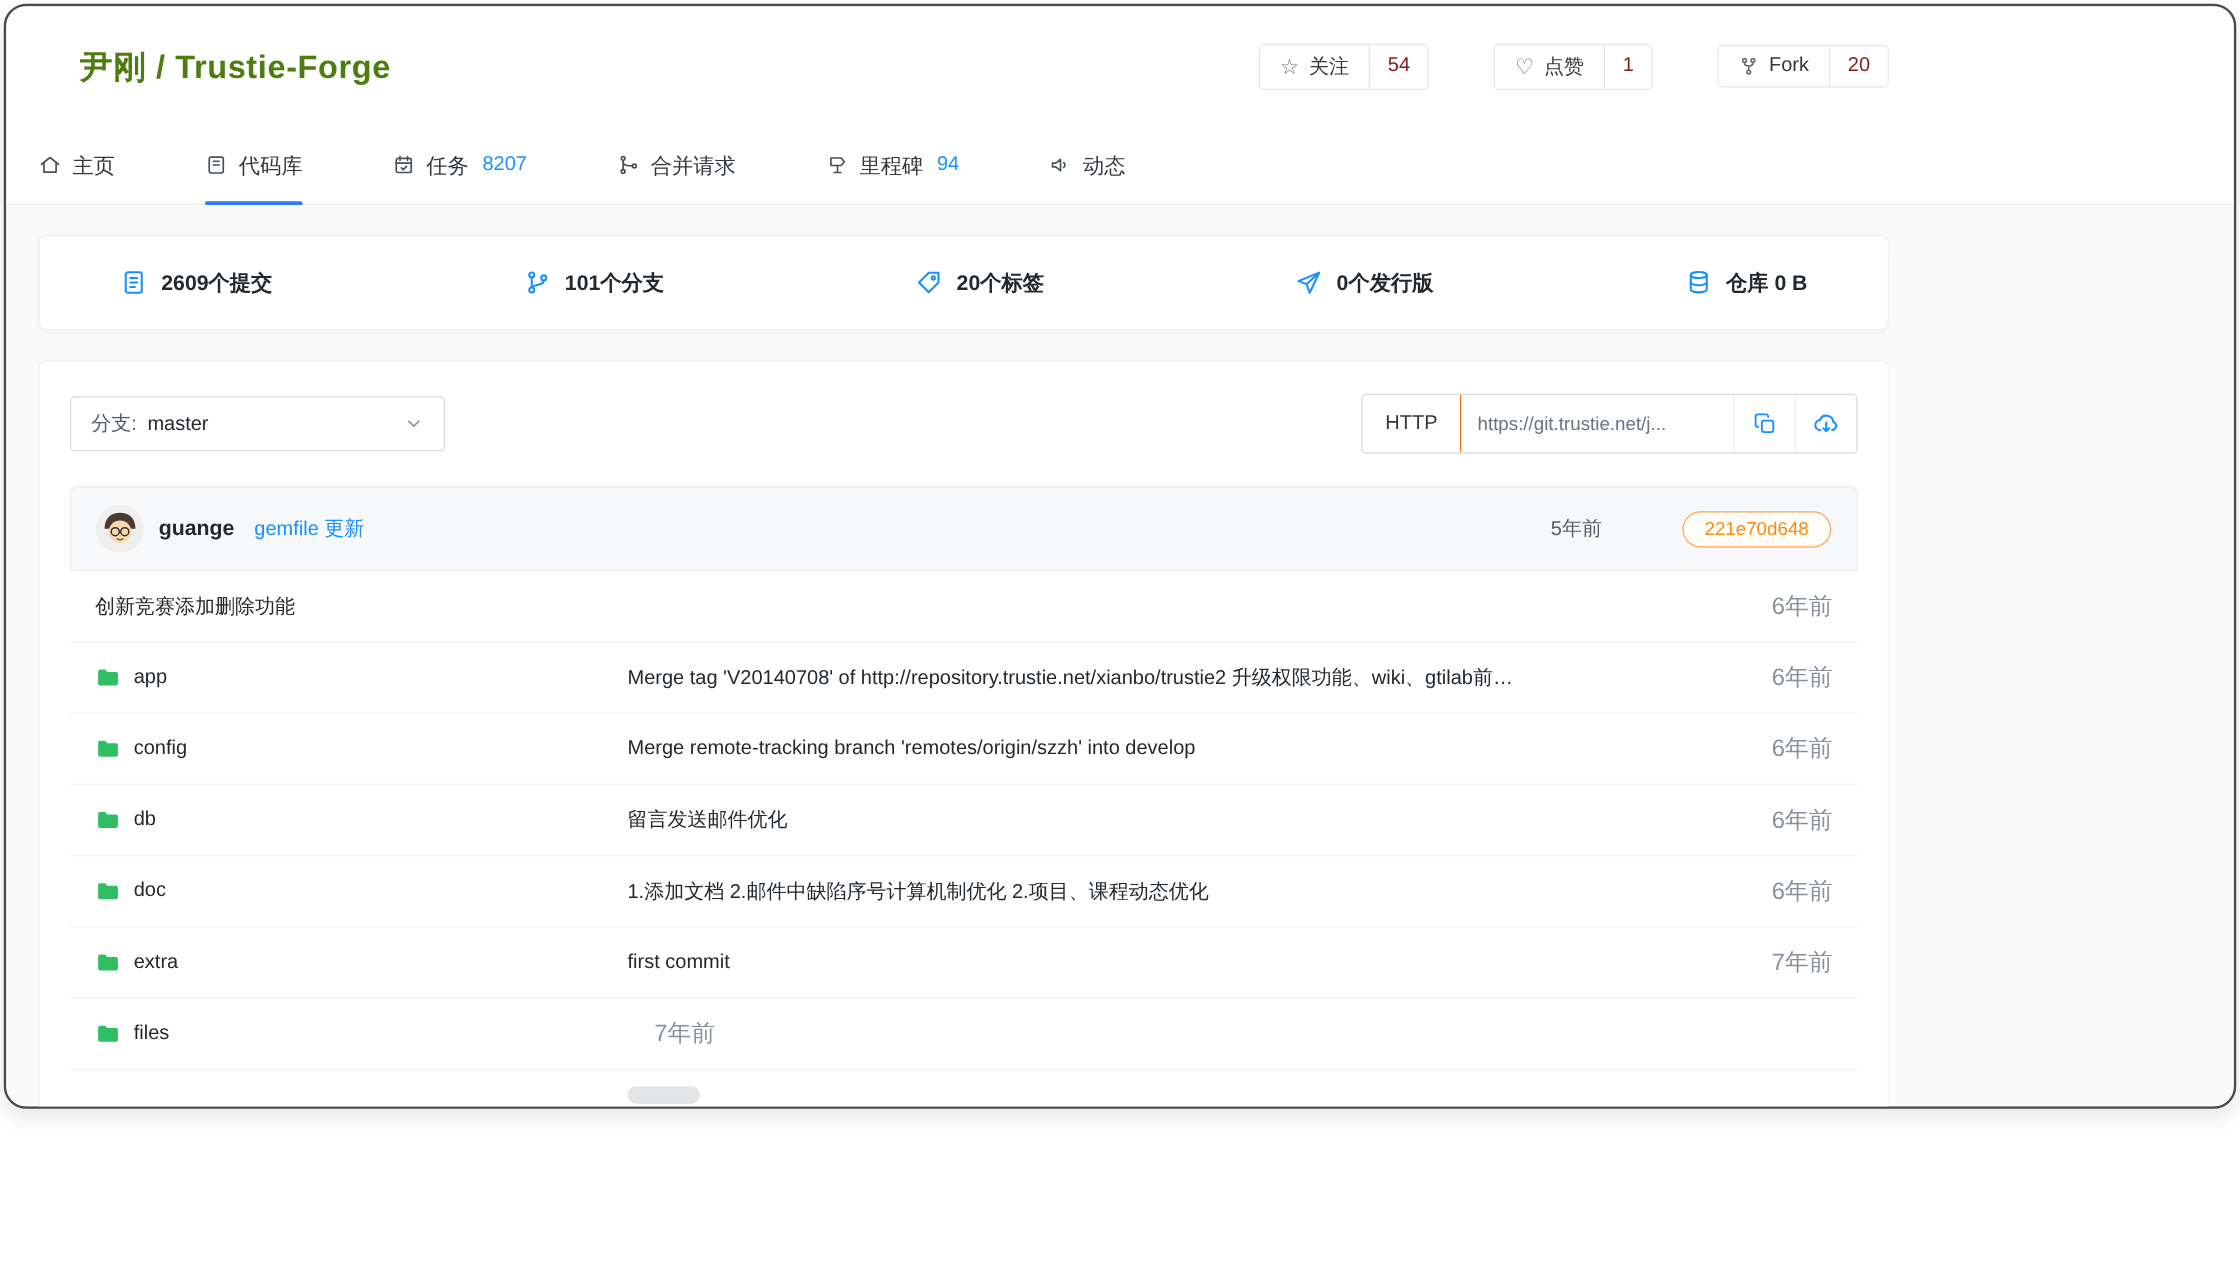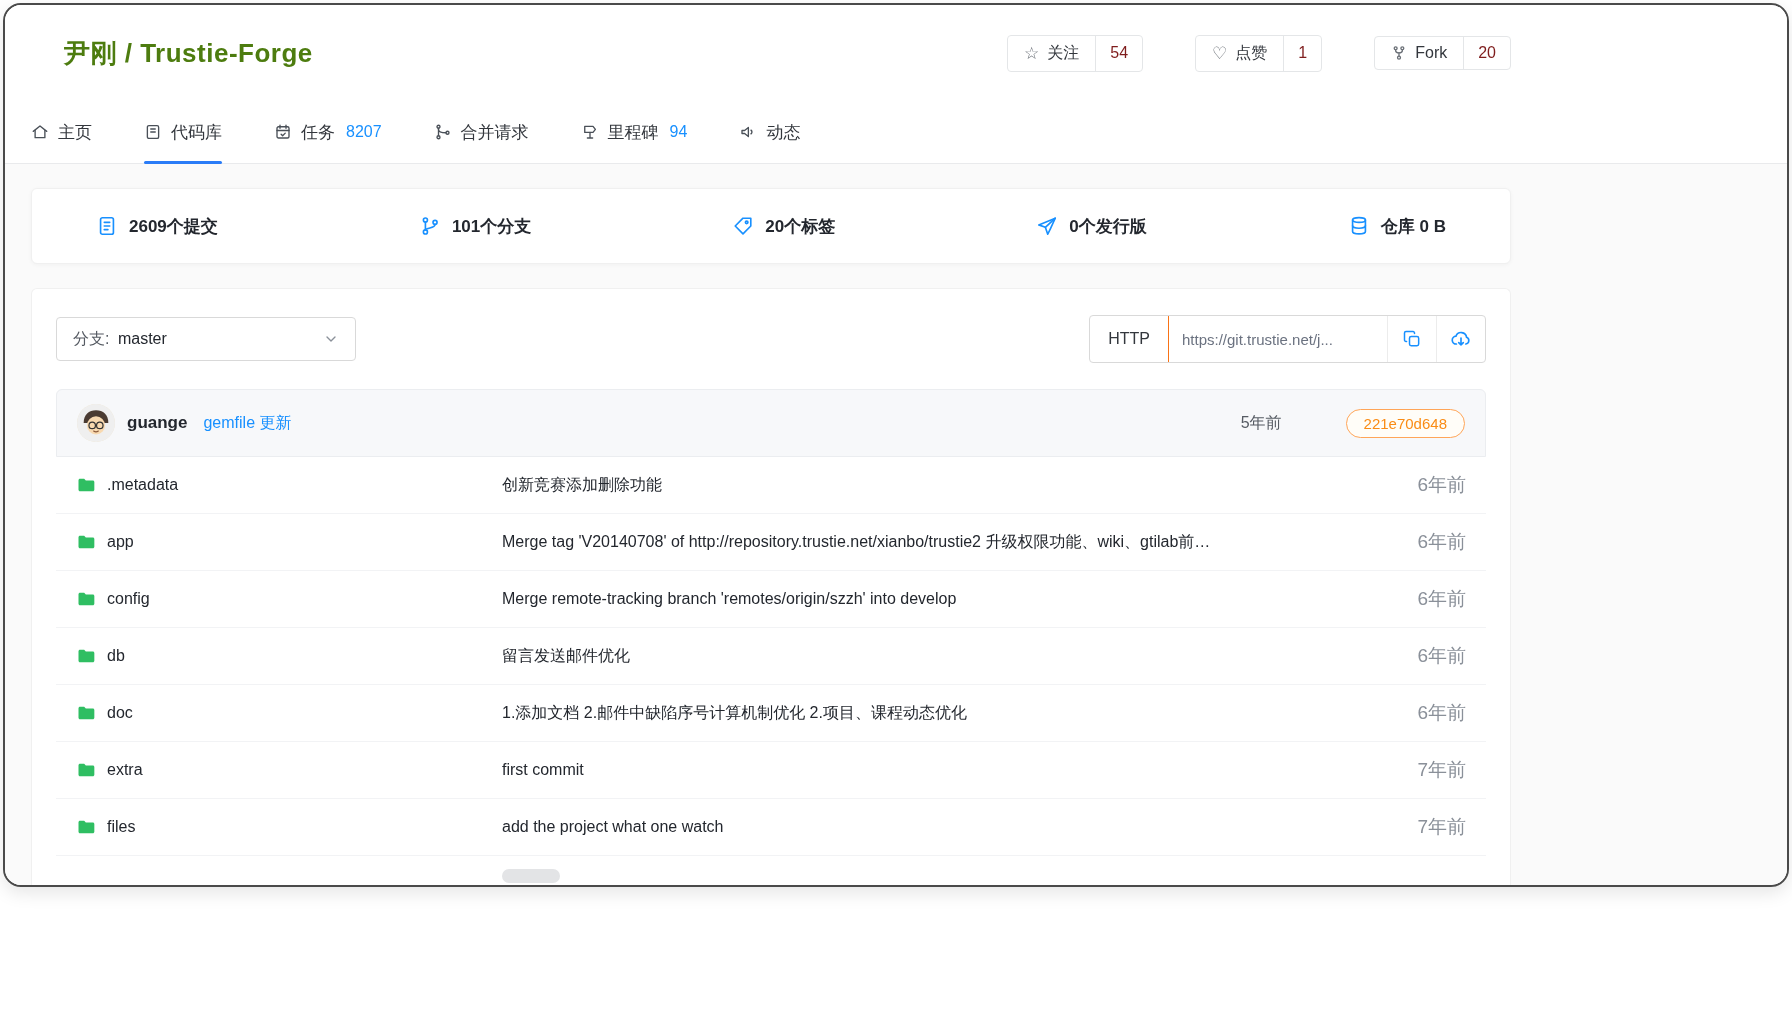--- a/index.html
+++ b/index.html
@@ -17,21 +17,21 @@
   .actions { display:flex; align-items:center; gap:52px; }
   .action-btn { display:flex; align-items:stretch; border:1px solid #e4e6e8; border-radius:4px;
                 background:#fff; overflow:hidden; cursor:pointer; font-size:16px; color:#33373d; }
   .ab-main { display:flex; align-items:center; gap:8px; padding:7px 16px; }
   .ab-icon { font-size:17px; color:#6b7077; line-height:1; }
   .ab-icon svg { display:block; }
   .ab-count { display:flex; align-items:center; padding:7px 14px; border-left:1px solid #e4e6e8; color:#7f1d1d; }
 
   
   .tabs { border-bottom:1px solid #e9eaec; background:#fff; }
-  .tabs-inner { display:flex; gap:52px; }
+  .tabs-inner { display:flex; gap:72px; }
   .tab { height:62px; display:flex; align-items:center; gap:9px; position:relative;
          font-size:17px; color:#33373d; cursor:pointer; }
   .tab-icon { color:#4a5058; display:flex; }
   .tab-count { color:#1890ff; font-size:16px; margin-left:2px; }
   .tab.active::after { content:""; position:absolute; left:0; right:0; bottom:-1px;
                        height:3px; background:#2a7cf7; border-radius:2px; }
 
   
   .page-body { background:#fafafa; height:725px; padding-top:24px; }
 
@@ -303,28 +303,20 @@
           <a class="cb-message">gemfile 更新</a>
         </div>
         <div class="cb-right">
           <span class="cb-time">5年前</span>
           <span class="cb-hash">221e70d648</span>
         </div>
       </div>
 
       <div class="file-list">
   <div class="file-row">
-    <div class="file-name-cell">
-      <span class="folder-icon">
-        <svg width="20" height="20" viewBox="0 0 24 24" fill="currentColor">
-                  <path d="M3 6.2c0-1 .8-1.8 1.8-1.8h5l2 2.2h8.4c1 0 1.8.8 1.8 1.8v9.4c0 1-.8 1.8-1.8 1.8H4.8c-1 0-1.8-.8-1.8-1.8z"></path>
-                </svg>
-      </span>
-      <span class="file-name">.metadata</span>
-    </div>
     <div class="file-message">创新竞赛添加删除功能</div>
     <div class="file-time">6年前</div>
   </div>
 
   <div class="file-row">
     <div class="file-name-cell">
       <span class="folder-icon">
         <svg width="20" height="20" viewBox="0 0 24 24" fill="currentColor">
                   <path d="M3 6.2c0-1 .8-1.8 1.8-1.8h5l2 2.2h8.4c1 0 1.8.8 1.8 1.8v9.4c0 1-.8 1.8-1.8 1.8H4.8c-1 0-1.8-.8-1.8-1.8z"></path>
                 </svg>
@@ -389,21 +381,20 @@
 
   <div class="file-row">
     <div class="file-name-cell">
       <span class="folder-icon">
         <svg width="20" height="20" viewBox="0 0 24 24" fill="currentColor">
                   <path d="M3 6.2c0-1 .8-1.8 1.8-1.8h5l2 2.2h8.4c1 0 1.8.8 1.8 1.8v9.4c0 1-.8 1.8-1.8 1.8H4.8c-1 0-1.8-.8-1.8-1.8z"></path>
                 </svg>
       </span>
       <span class="file-name">files</span>
     </div>
-    <div class="file-message">add the project what one watch</div>
     <div class="file-time">7年前</div>
   </div>
 </div>
 
       <div class="file-row partial">
         <div class="file-name-cell"></div>
         <div class="file-message">
           <span class="skeleton-bar"></span>
         </div>
         <div class="file-time"></div>

